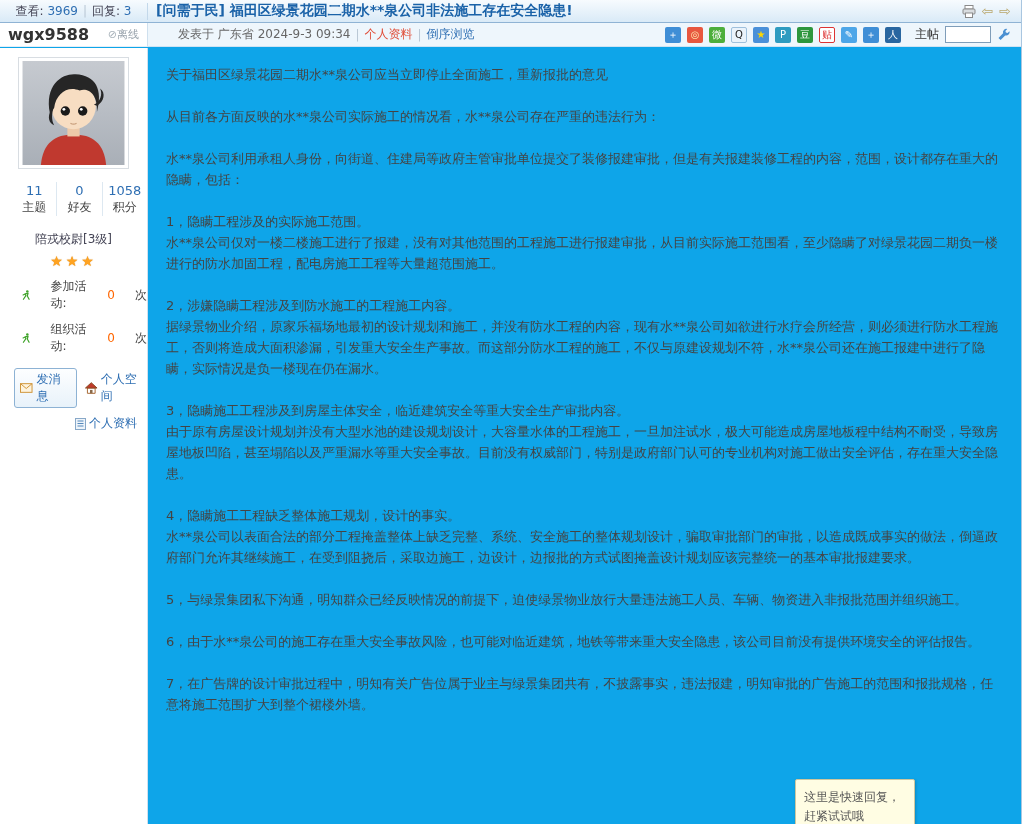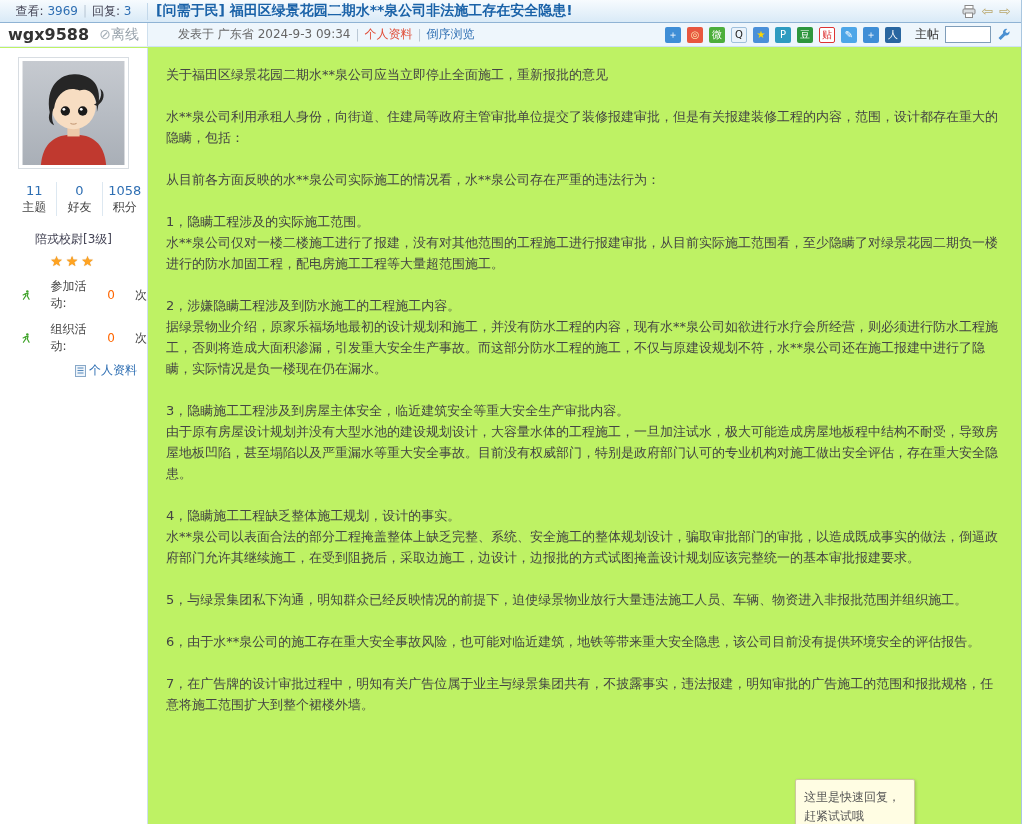--- a/index.html
+++ b/index.html
@@ -1,37 +1,37 @@
 <!DOCTYPE html>
 <html><head>
 <meta charset="utf-8">
 <style>
   * { margin:0; padding:0; box-sizing:border-box; }
   html,body { width:1024px; height:824px; overflow:hidden; background:#fff;
     font-family:"DejaVu Sans","Liberation Sans",sans-serif; }
-  .page { position:relative; width:1022px; height:824px; border-right:1px solid #a9c6e0; background:#bef264; }
+  .page { position:relative; width:1022px; height:824px; border-right:1px solid #a9c6e0; background:#0ea5e9; }
 
   
   .bar1 { display:flex; align-items:center; height:23px;
     background:linear-gradient(#f7fbfe,#d9eaf7); border-bottom:1px solid #7fా; border-bottom:1px solid #8fb3d4; }
   .bar1-left { width:148px; flex:none; text-align:center; font-size:12px; color:#445; border-right:1px solid #c3d8ea; }
   .bar1-left b { font-weight:normal; color:#445; }
   .num { color:#2f6fb3; }
   .sep { color:#b9c7d4; padding:0 5px; }
   .thread-title { flex:1; padding-left:8px; font-size:14px; font-weight:bold; color:#1a62a8;
     white-space:nowrap; overflow:hidden; }
   .bar1-icons { flex:none; display:flex; align-items:center; gap:6px; padding-right:10px; }
   .arrow { color:#b9a66b; font-size:14px; line-height:1; cursor:pointer; }
 
   
   .bar2 { display:flex; height:24px; }
   .bar2-left { width:148px; flex:none; background:#fff; border-right:1px solid #cfe0ee; border-bottom:1px solid #e4eef7;
     display:flex; align-items:center; justify-content:space-between; padding:0 8px; }
   .username { font-size:16px; font-weight:bold; color:#333; }
-  .offline { font-size:14px; color:#9aa4ad; }
+  .offline { font-size:11px; color:#9aa4ad; }
   .offline .glyph { color:#a8b2ba; }
   .bar2-main { flex:1; background:#eef6fc; border-bottom:1px solid #cfe3f3;
     display:flex; align-items:center; padding:0 10px 0 30px; font-size:12px; color:#666; }
   .only-author { color:#e04f3a; }
   .reverse-view { color:#2f6fb3; }
   .spacer { flex:1; }
   .share-row { display:flex; align-items:center; gap:6px; }
   .sic { width:16px; height:16px; border-radius:2px; display:inline-flex; align-items:center; justify-content:center;
     font-size:10px; line-height:1; color:#fff; cursor:pointer; }
   .mainpost-label { color:#333; margin:0 6px 0 14px; }
@@ -184,37 +184,54 @@
       <svg width="12" height="14" viewBox="0 0 12 14">
           <circle cx="7.5" cy="2" r="1.8" fill="#3fa32a"></circle>
           <path d="M2 13 L5.5 8 L4.5 5.5 L8.5 4.5 L7.5 8.5 L10 13" stroke="#3fa32a" stroke-width="1.7" fill="none" stroke-linecap="round" stroke-linejoin="round"></path>
           <path d="M4.5 5.5 L1.5 7" stroke="#3fa32a" stroke-width="1.5" stroke-linecap="round"></path>
         </svg>
       <span>组织活动:</span>
       <span class="cnt">0</span>
       <span>次</span>
     </div>
 
+    <div class="links-row">
+      <span class="pm-btn">
+        <svg width="13" height="10" viewBox="0 0 13 10">
+            <rect x="0.5" y="0.5" width="12" height="9" fill="#fdf3dd" stroke="#cf9436"></rect>
+            <path d="M0.5 0.5 L6.5 5.5 L12.5 0.5" fill="none" stroke="#cf9436"></path>
+          </svg>
+        <span>发消息</span>
+      </span>
+      <span class="side-link">
+        <svg width="13" height="12" viewBox="0 0 13 12">
+            <path d="M2.5 6 L10.5 6 L10.5 11.5 L2.5 11.5 Z" fill="#fff" stroke="#a5652f"></path>
+            <path d="M6.5 0.5 L12.5 6 L0.5 6 Z" fill="#c0392b" stroke="#8a4a20"></path>
+            <rect x="5.2" y="8" width="2.6" height="3.5" fill="#8a6a4a"></rect>
+          </svg>
+        <span>个人空间</span>
+      </span>
+    </div>
     <div class="links-row2">
       <span class="side-link">
         <svg width="11" height="12" viewBox="0 0 11 12">
             <rect x="0.5" y="0.5" width="10" height="11" fill="#eef4fa" stroke="#88a8c8"></rect>
             <line x1="2.5" y1="3" x2="8.5" y2="3" stroke="#5588bb"></line>
             <line x1="2.5" y1="5.5" x2="8.5" y2="5.5" stroke="#5588bb"></line>
             <line x1="2.5" y1="8" x2="8.5" y2="8" stroke="#5588bb"></line>
           </svg>
         <span>个人资料</span>
       </span>
     </div>
   </div>
 
   <div class="content">
       <p>关于福田区绿景花园二期水**泉公司应当立即停止全面施工，重新报批的意见</p>
+      <p>从目前各方面反映的水**泉公司实际施工的情况看，水**泉公司存在严重的违法行为：</p>
       <p>水**泉公司利用承租人身份，向街道、住建局等政府主管审批单位提交了装修报建审批，但是有关报建装修工程的内容，范围，设计都存在重大的隐瞒，包括：</p>
-      <p>从目前各方面反映的水**泉公司实际施工的情况看，水**泉公司存在严重的违法行为：</p>
       <p>1，隐瞒工程涉及的实际施工范围。
 水**泉公司仅对一楼二楼施工进行了报建，没有对其他范围的工程施工进行报建审批，从目前实际施工范围看，至少隐瞒了对绿景花园二期负一楼进行的防水加固工程，配电房施工工程等大量超范围施工。</p>
       <p>2，涉嫌隐瞒工程涉及到防水施工的工程施工内容。
 据绿景物业介绍，原家乐福场地最初的设计规划和施工，并没有防水工程的内容，现有水**泉公司如欲进行水疗会所经营，则必须进行防水工程施工，否则将造成大面积渗漏，引发重大安全生产事故。而这部分防水工程的施工，不仅与原建设规划不符，水**泉公司还在施工报建中进行了隐瞒，实际情况是负一楼现在仍在漏水。</p>
       <p>3，隐瞒施工工程涉及到房屋主体安全，临近建筑安全等重大安全生产审批内容。
 由于原有房屋设计规划并没有大型水池的建设规划设计，大容量水体的工程施工，一旦加注试水，极大可能造成房屋地板程中结构不耐受，导致房屋地板凹陷，甚至塌陷以及严重漏水等重大安全事故。目前没有权威部门，特别是政府部门认可的专业机构对施工做出安全评估，存在重大安全隐患。</p>
       <p>4，隐瞒施工工程缺乏整体施工规划，设计的事实。
 水**泉公司以表面合法的部分工程掩盖整体上缺乏完整、系统、安全施工的整体规划设计，骗取审批部门的审批，以造成既成事实的做法，倒逼政府部门允许其继续施工，在受到阻挠后，采取边施工，边设计，边报批的方式试图掩盖设计规划应该完整统一的基本审批报建要求。</p>
       <p>5，与绿景集团私下沟通，明知群众已经反映情况的前提下，迫使绿景物业放行大量违法施工人员、车辆、物资进入非报批范围并组织施工。</p>
       <p>6，由于水**泉公司的施工存在重大安全事故风险，也可能对临近建筑，地铁等带来重大安全隐患，该公司目前没有提供环境安全的评估报告。</p>

